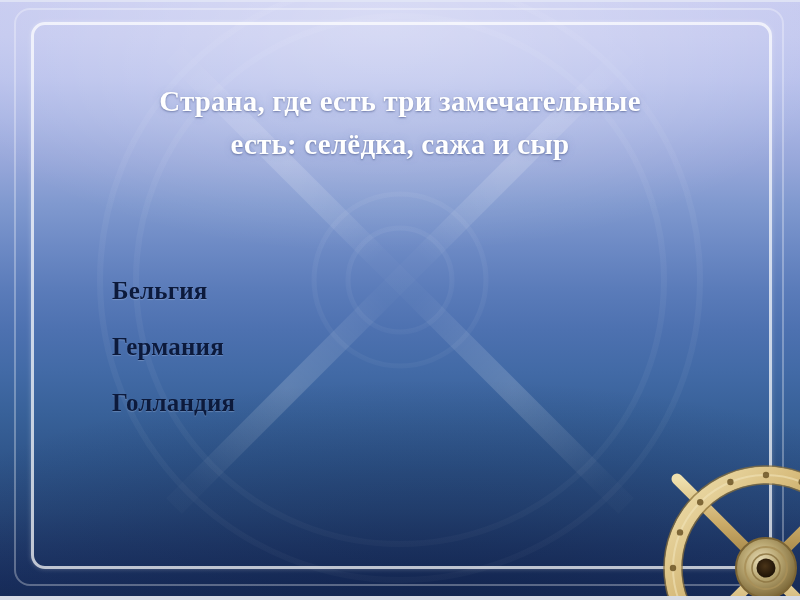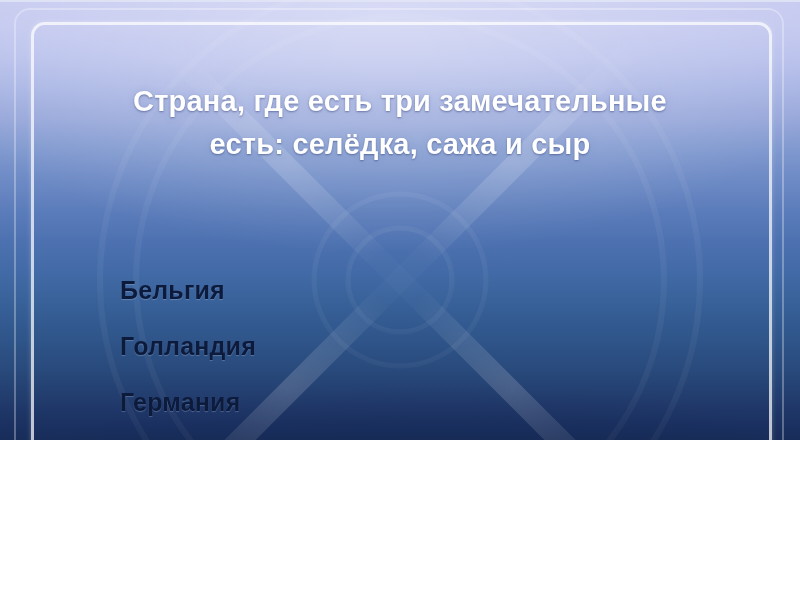--- a/index.html
+++ b/index.html
@@ -4,23 +4,23 @@
 <title>Slide</title>
 <style>
   html, body {
     margin: 0;
     padding: 0;
     background: #ffffff;
   }
   #slide {
     position: relative;
     width: 800px;
-    height: 440px;
+    height: 600px;
     overflow: hidden;
-    font-family: Liberation Sans, sans-serif;
+    font-family: Liberation Serif, serif;
     background: linear-gradient(
       to bottom,
       #c6caf0 0%,
       #c3c8ef 6%,
       #b9c1ec 13%,
       #a9b5e4 20%,
       #97a7da 27%,
       #8099cf 34%,
       #6d8ac5 41%,
       #5b7cba 48%,
@@ -127,21 +127,20 @@
     width: 480px;
   }
   .option-item {
     font-size: 25px;
     font-weight: bold;
     color: #0c1a3c;
     line-height: 1.0;
     margin-bottom: 31px;
     letter-spacing: 0.2px;
     text-shadow: 0 1px 1px rgba(200,215,245,0.28);
-    margin-left: 8px;
   }
   .option-item:last-child { margin-bottom: 0; }
 
   
   #corner-wheel {
     position: absolute;
     left: 648px;
     top: 448px;
     width: 172px;
     height: 172px;
@@ -214,22 +213,22 @@
 
   <div id="frame-outer"></div>
   <div id="frame-inner"></div>
 
   <div id="title-block">
     <h1 id="title-text"><span>Страна, где есть три замечательные</span><br><span>есть: селёдка, сажа и сыр</span></h1>
   </div>
 
   <div id="options-block">
     <div class="option-item">Бельгия</div>
+    <div class="option-item">Германия</div>
     <div class="option-item">Голландия</div>
-    <div class="option-item">Германия</div>
   </div>
 
   <svg id="corner-wheel" viewBox="0 0 172 172" xmlns="http://www.w3.org/2000/svg" aria-hidden="true">
     <defs>
       <linearGradient id="goldRim" x1="0%" y1="0%" x2="100%" y2="100%">
         <stop offset="0%" stop-color="#f0e1b0"></stop>
         <stop offset="32%" stop-color="#d8bd7e"></stop>
         <stop offset="62%" stop-color="#b4954f"></stop>
         <stop offset="100%" stop-color="#8e7239"></stop>
       </linearGradient>

